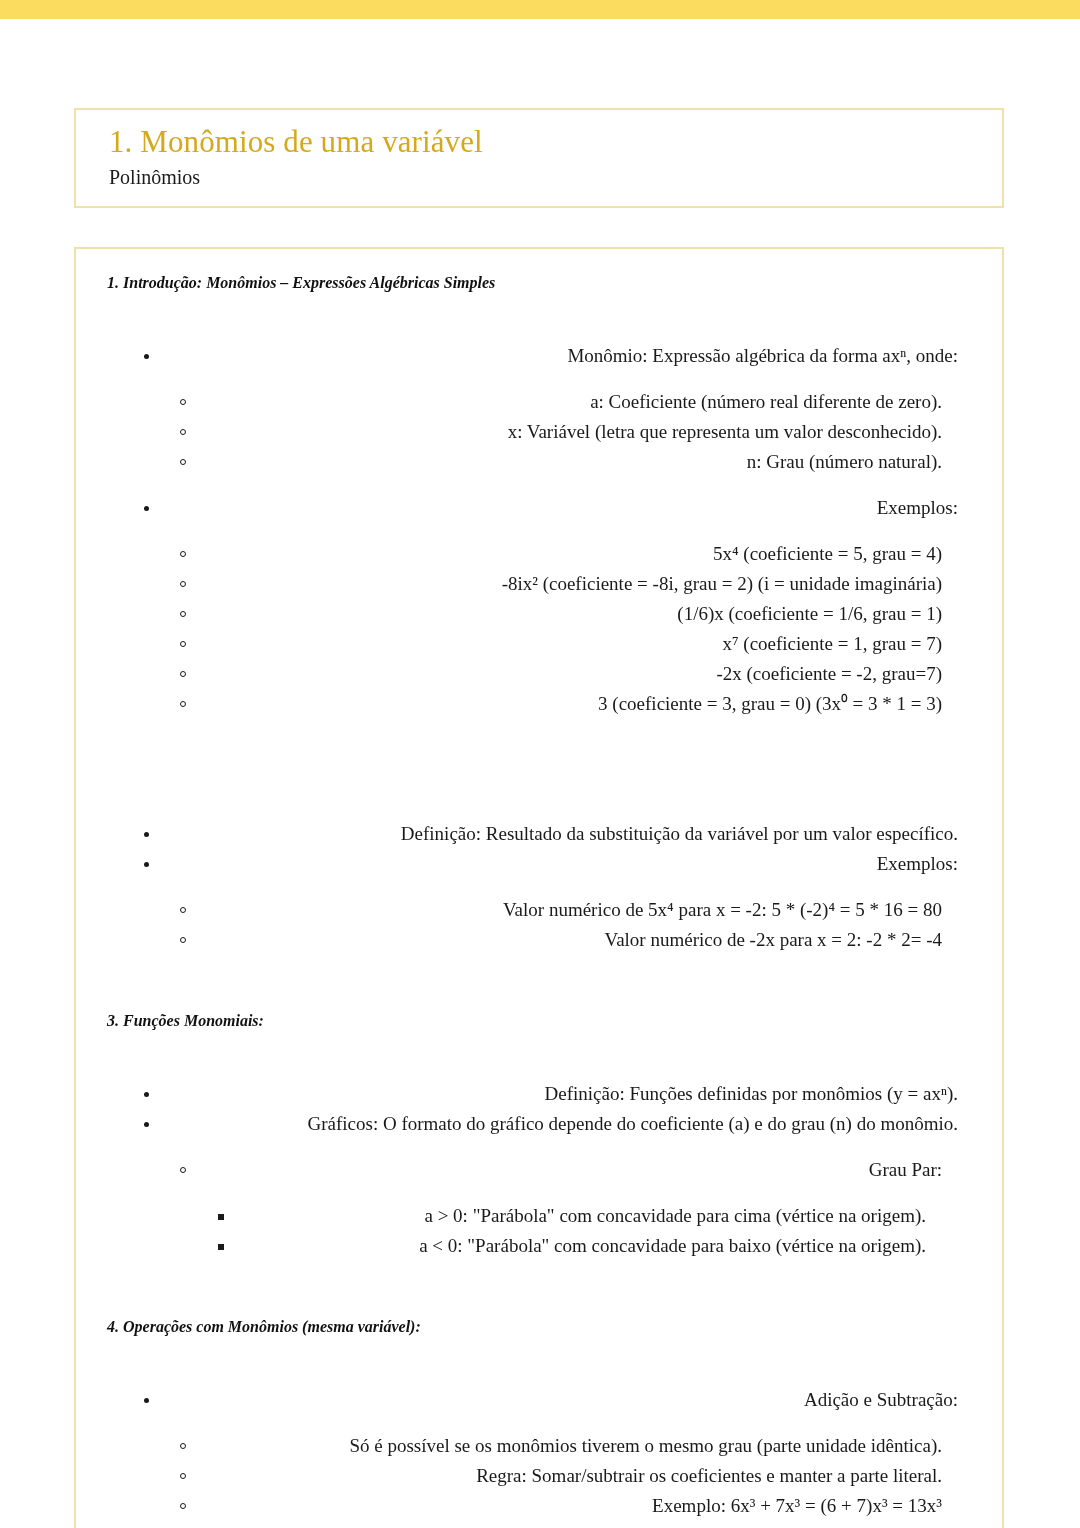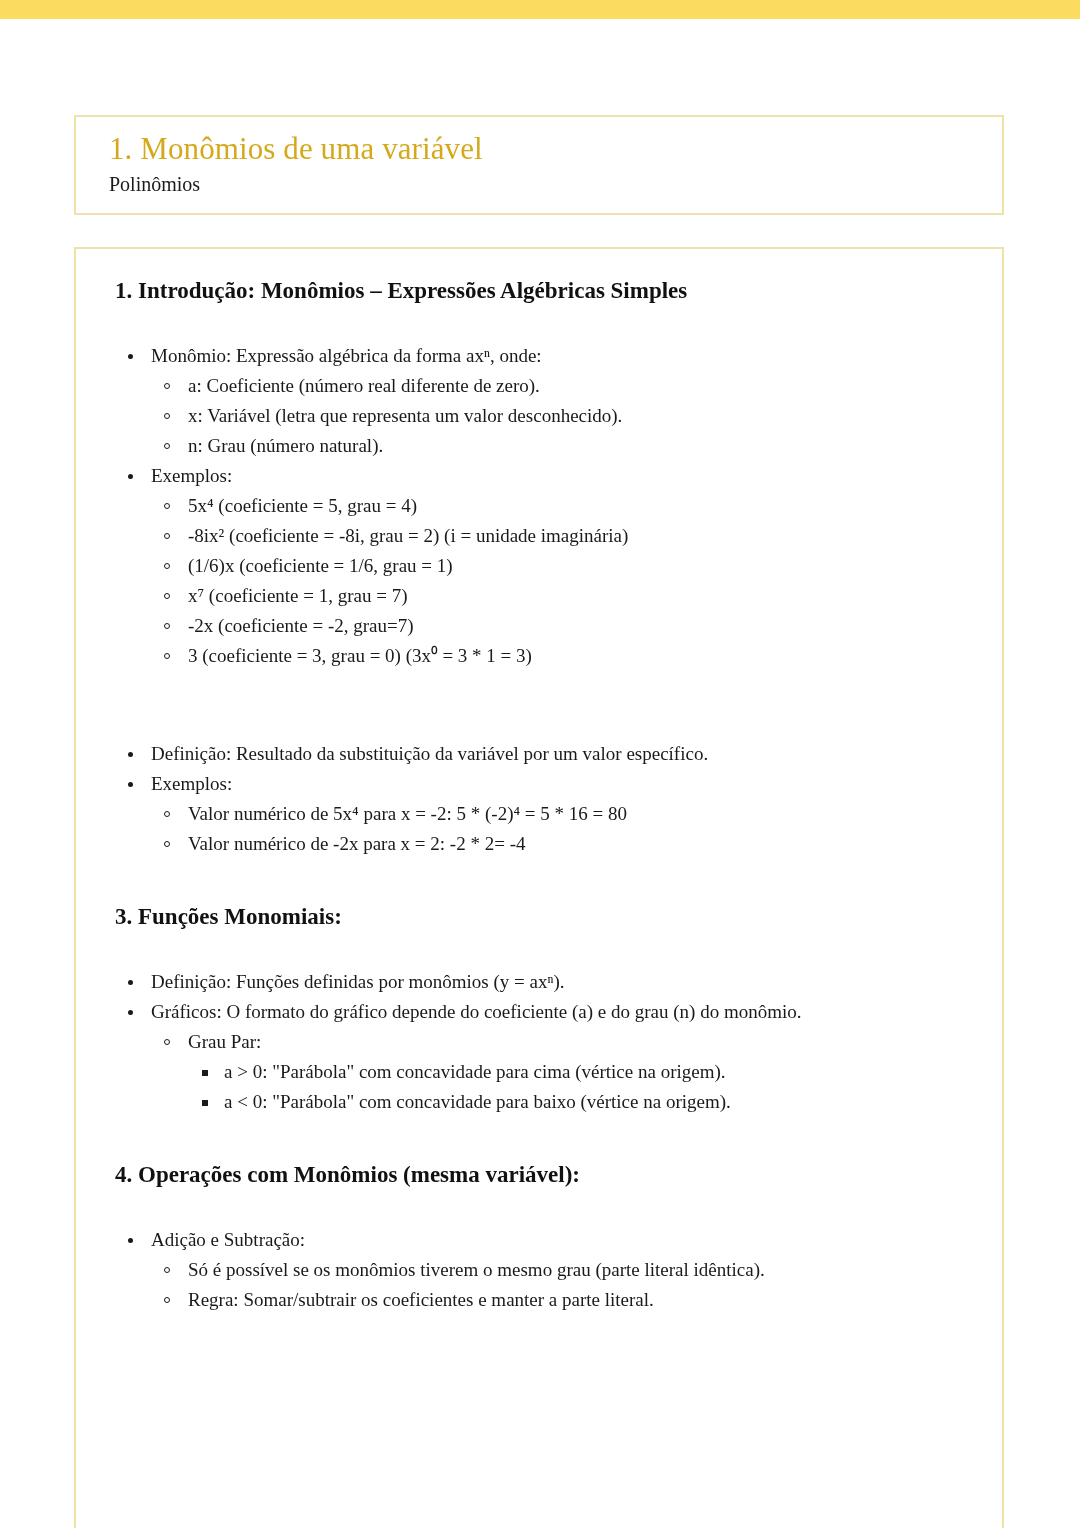--- a/index.html
+++ b/index.html
@@ -28,21 +28,20 @@
   
   #header-box {
     position: absolute;
     left: 74px;
     top: 108px;
     width: 930px;
     height: 100px;
     box-sizing: border-box;
     border: 2px solid #EFE2A8;
     background: #ffffff;
-    margin-top: 7px;
   }
   #doc-title {
     position: absolute;
     left: 33px;
     top: 13px;
     font-size: 31px;
     line-height: 37px;
     font-weight: normal;
     color: #D5A91B;
     letter-spacing: 0.1px;
@@ -70,34 +69,36 @@
     border: 2px solid #EFE2A8;
     border-bottom: none;
     background: #ffffff;
     overflow: hidden;
   }
   #content-inner {
     padding: 22px 28px 0 31px;
   }
 
   h2.section-heading {
-    font-size: 23px;
+    font-size: 16px;
     line-height: 24px;
     font-weight: bold;
-    margin: 8px;
+    margin: 0;
     padding: 0;
     color: #111111;
+    font-style: italic;
   }
   .sec-spacer-after-heading { height: 30px; }
   .sec-spacer-between      { height: 38px; }
 
   ul.lvl {
     list-style: none;
-    margin: 0;
+    margin: 16px;
     padding: 0;
+    text-align: right;
   }
   ul.lvl > li {
     position: relative;
     font-size: 19px;
     line-height: 30px;
     color: #1a1a1a;
   }
 
   
   ul.l1 > li { padding-left: 44px; }
@@ -238,22 +239,25 @@
         </li>
       </ul>
       <div class="sec-spacer-between"></div>
       <h2 class="section-heading">4. Operações com Monômios (mesma variável):</h2>
       <div class="sec-spacer-after-heading"></div>
       <ul class="lvl l1">
         <li>
           <span class="txt">Adição e Subtração:</span>
           <ul class="lvl l2">
             <li>
-              <span class="txt">Só é possível se os monômios tiverem o mesmo grau (parte literal idêntica).</span>
+              <span class="txt">Só é possível se os monômios tiverem o mesmo grau (parte unidade idêntica).</span>
             </li>
             <li>
               <span class="txt">Regra: Somar/subtrair os coeficientes e manter a parte literal.</span>
+            </li>
+            <li>
+              <span class="txt">Exemplo: 6x³ + 7x³ = (6 + 7)x³ = 13x³</span>
             </li>
           </ul>
         </li>
       </ul>
     </div>
 </div>
 
 </body></html>

